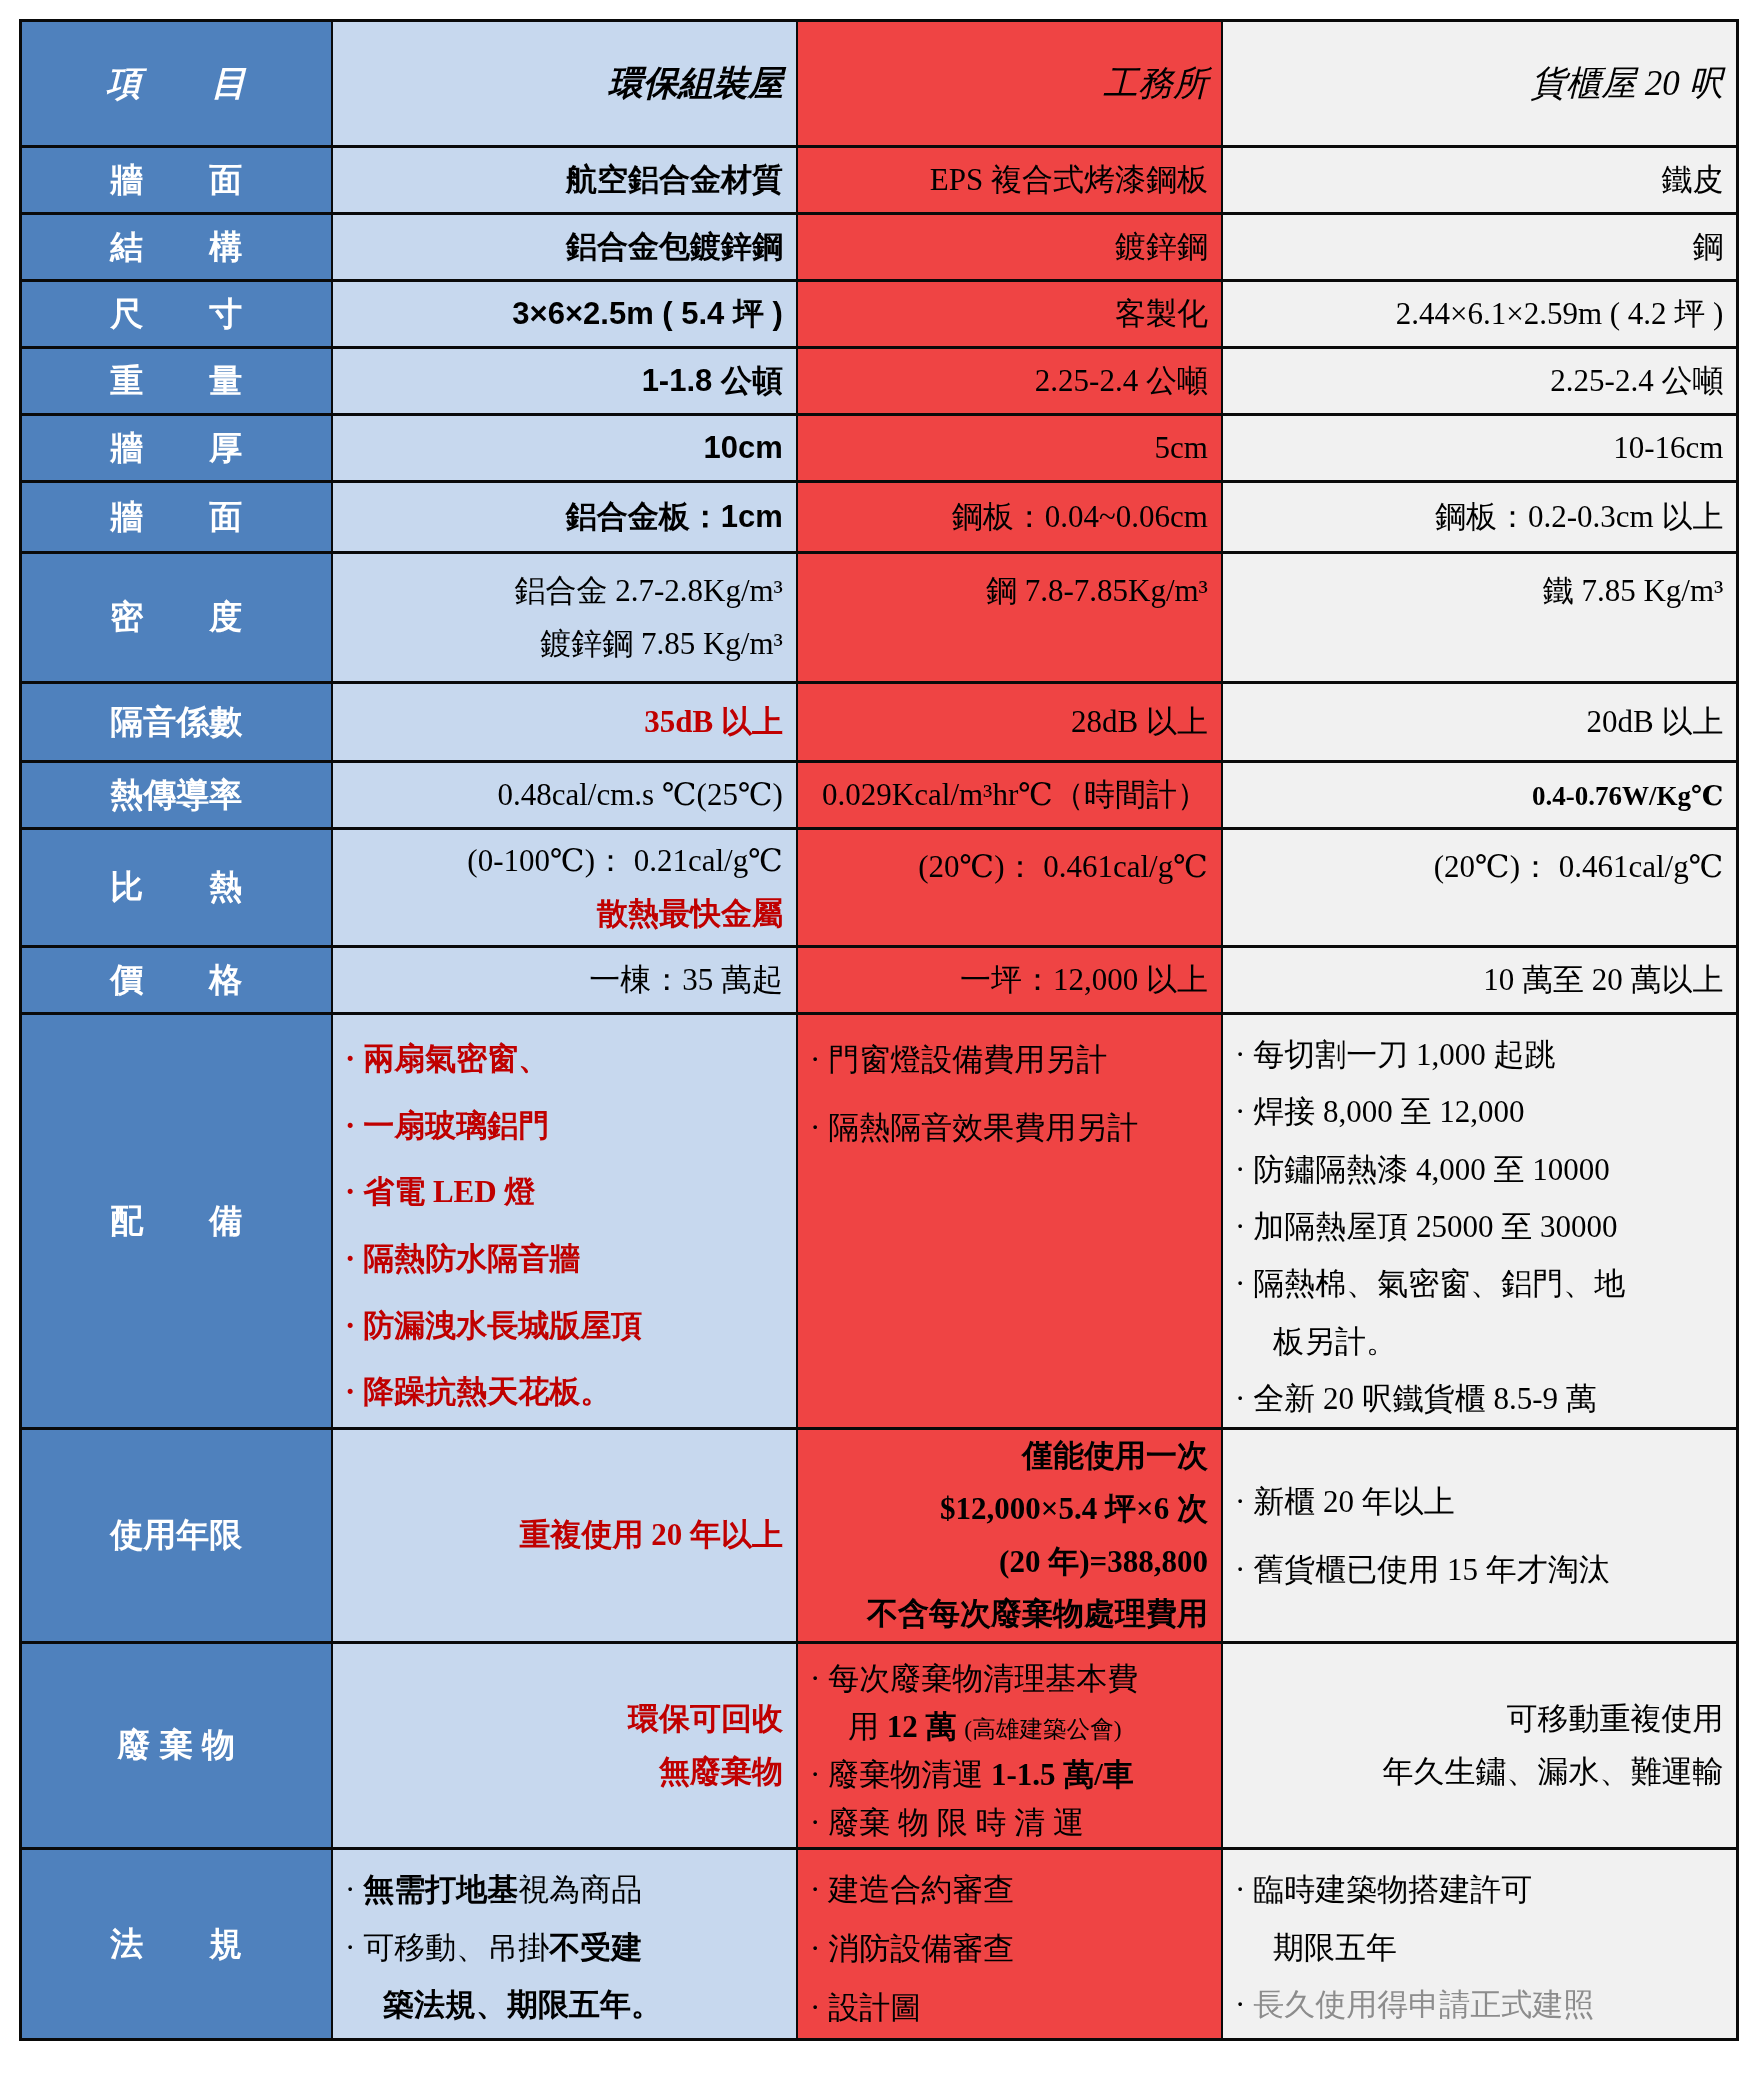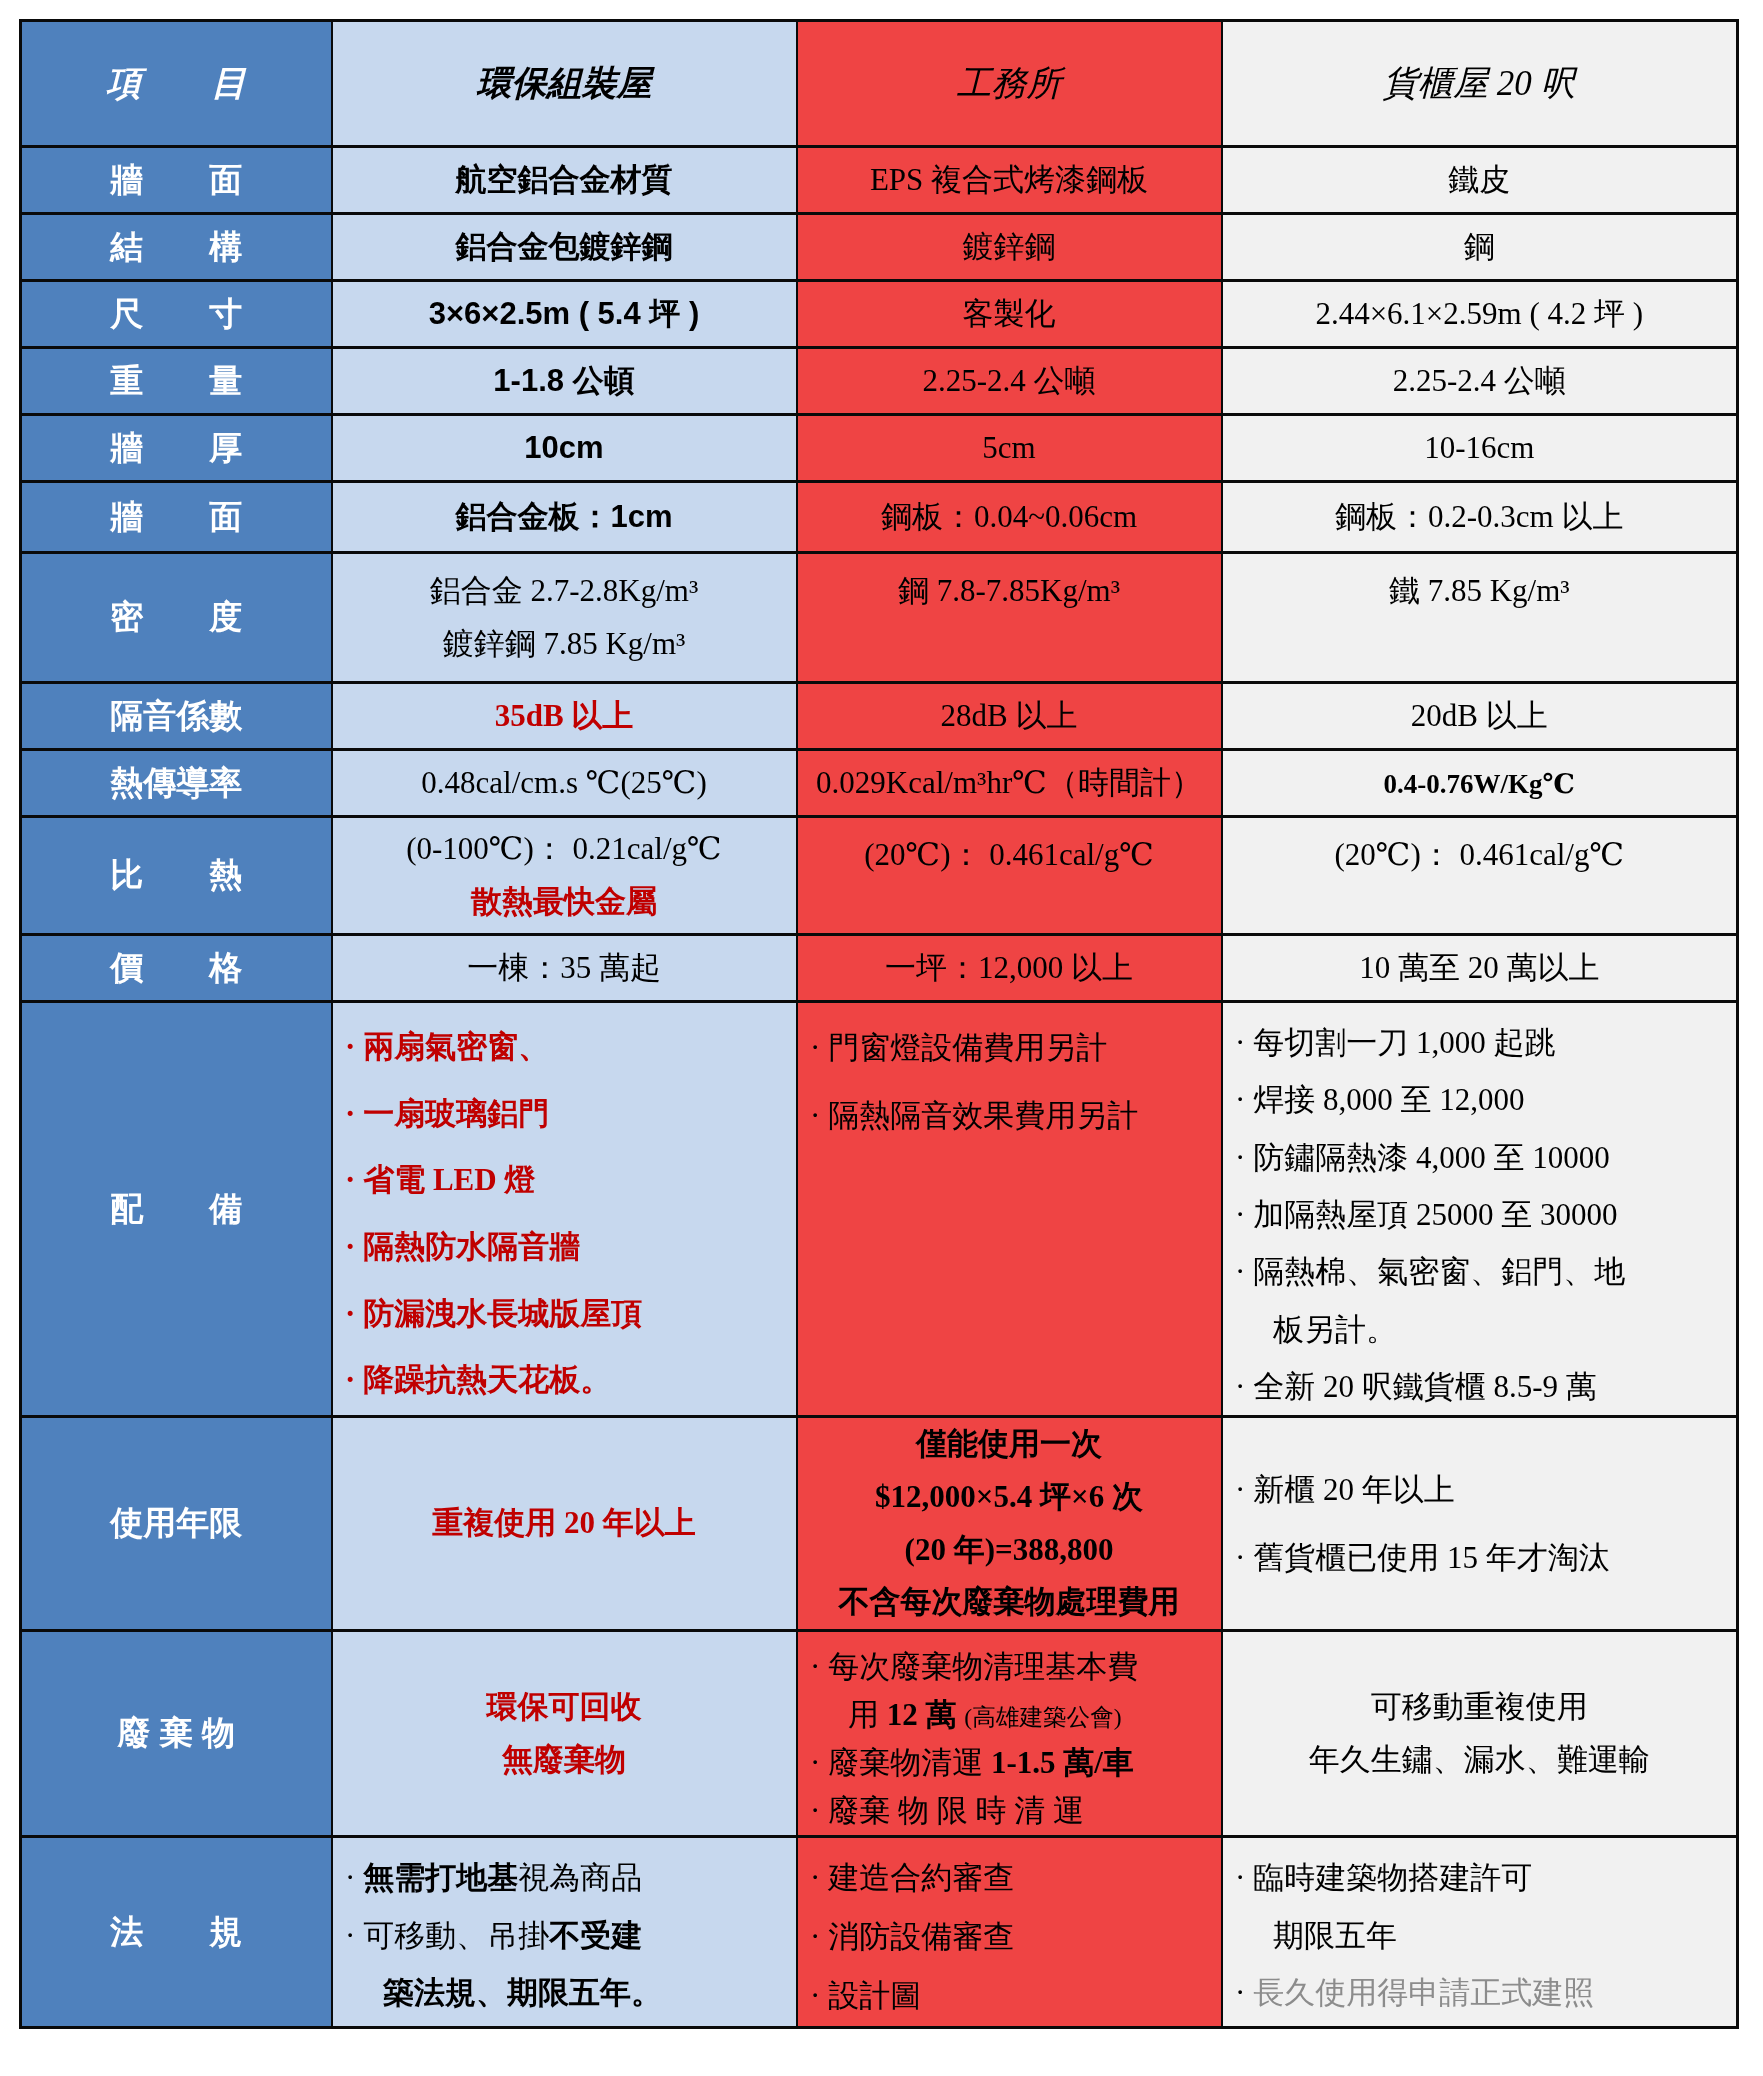--- a/index.html
+++ b/index.html
@@ -23,21 +23,21 @@
     border-top-width:3.2px;border-bottom-width:3.2px;
     padding:0 12.6px;overflow:hidden;font-size:31px;vertical-align:middle;
   }
   td.c1{
     background:var(--c1bg);color:#fff;text-align:center;padding:0 6.3px;
     font-family:"Liberation Sans","DejaVu Sans",sans-serif;font-weight:bold;font-size:33px;
   }
   td.c2{background:var(--c2bg);}
   td.c3{background:#ef4444;}
   td.c4{background:var(--c4bg);}
-  td.ctr{text-align:center;}
+  td.ctr{text-align:right;}
   td.list{text-align:left;}
   td.top{vertical-align:top;padding-top:11px;}
   td.hd{font-size:35px;font-style:italic;}
   td.hc2{font-family:"Liberation Sans","DejaVu Sans",sans-serif;font-weight:bold;}
   .ln{line-height:1.7;}
   .li{padding-left:38px;text-indent:-38px;line-height:inherit;}
   .li.cont{text-indent:0;}
   .b{font-weight:bold;}
   .bs{font-family:"Liberation Sans","DejaVu Sans",sans-serif;font-weight:bold;}
   .r{color:var(--red);font-weight:bold;}
@@ -141,21 +141,21 @@
             <div class="ln"><span>鋁合金 2.7-2.8Kg/m³</span></div>
             <div class="ln"><span>鍍鋅鋼 7.85 Kg/m³</span></div>
           </td>
           <td class="c3 ctr top">
             <div class="ln"><span>鋼 7.8-7.85Kg/m³</span></div>
           </td>
           <td class="c4 ctr top">
             <div class="ln"><span>鐵 7.85 Kg/m³</span></div>
           </td>
         </tr>
-        <tr style="height: 67px;">
+        <tr style="height: 79px;">
           <td class="c1">隔音係數</td>
           <td class="c2 ctr">
             <div class="ln"><span class="r">35dB 以上</span></div>
           </td>
           <td class="c3 ctr">
             <div class="ln"><span>28dB 以上</span></div>
           </td>
           <td class="c4 ctr">
             <div class="ln"><span>20dB 以上</span></div>
           </td>

